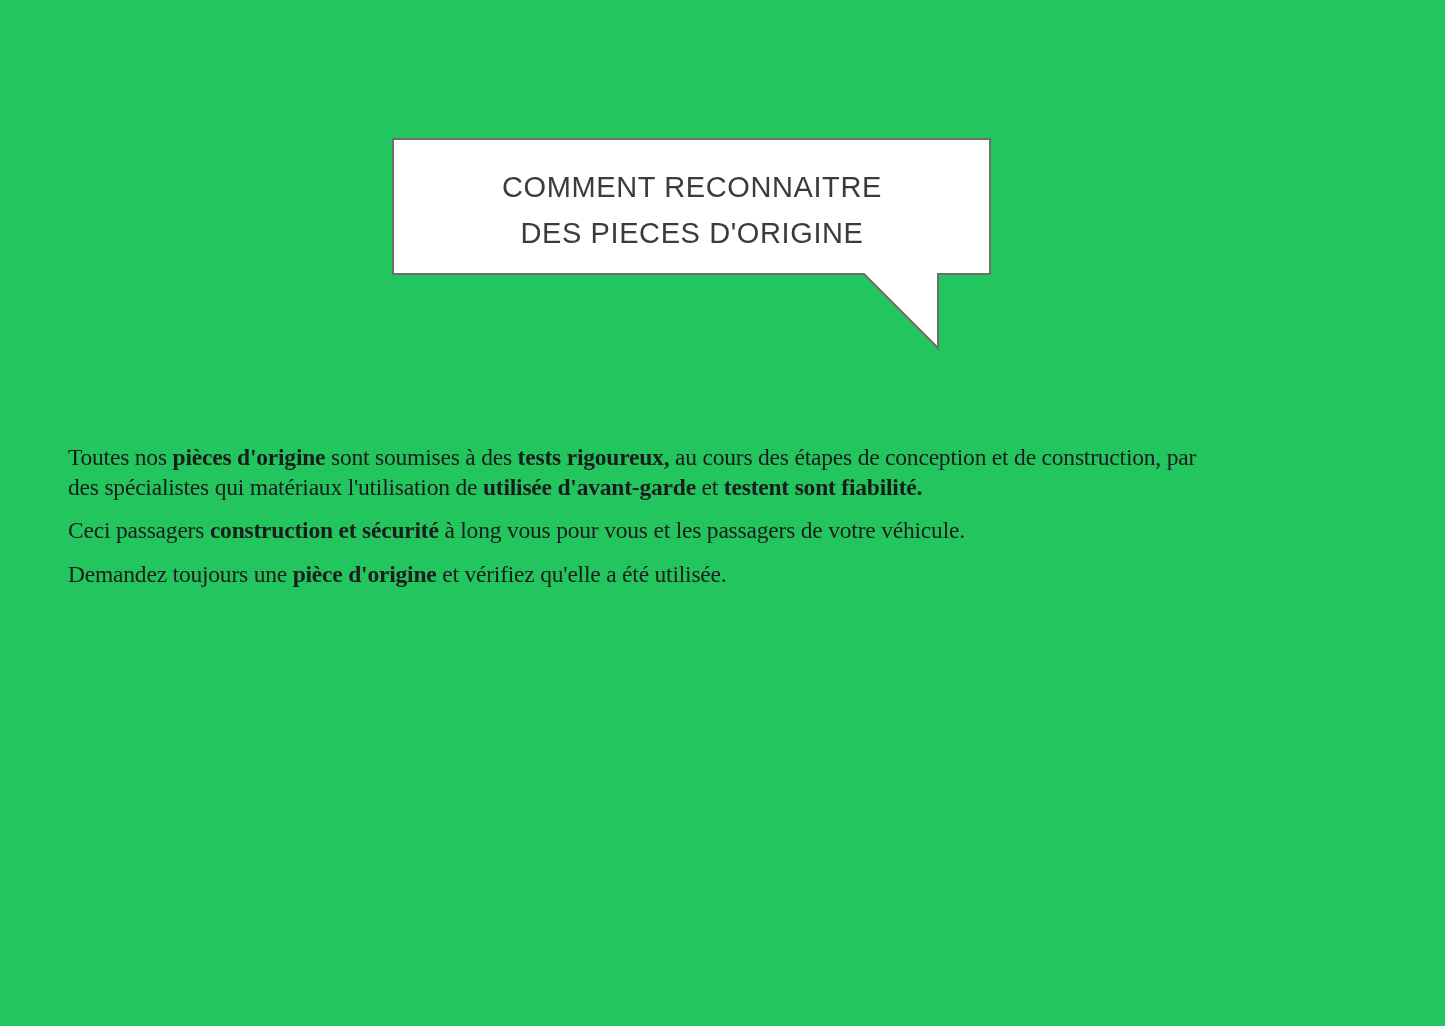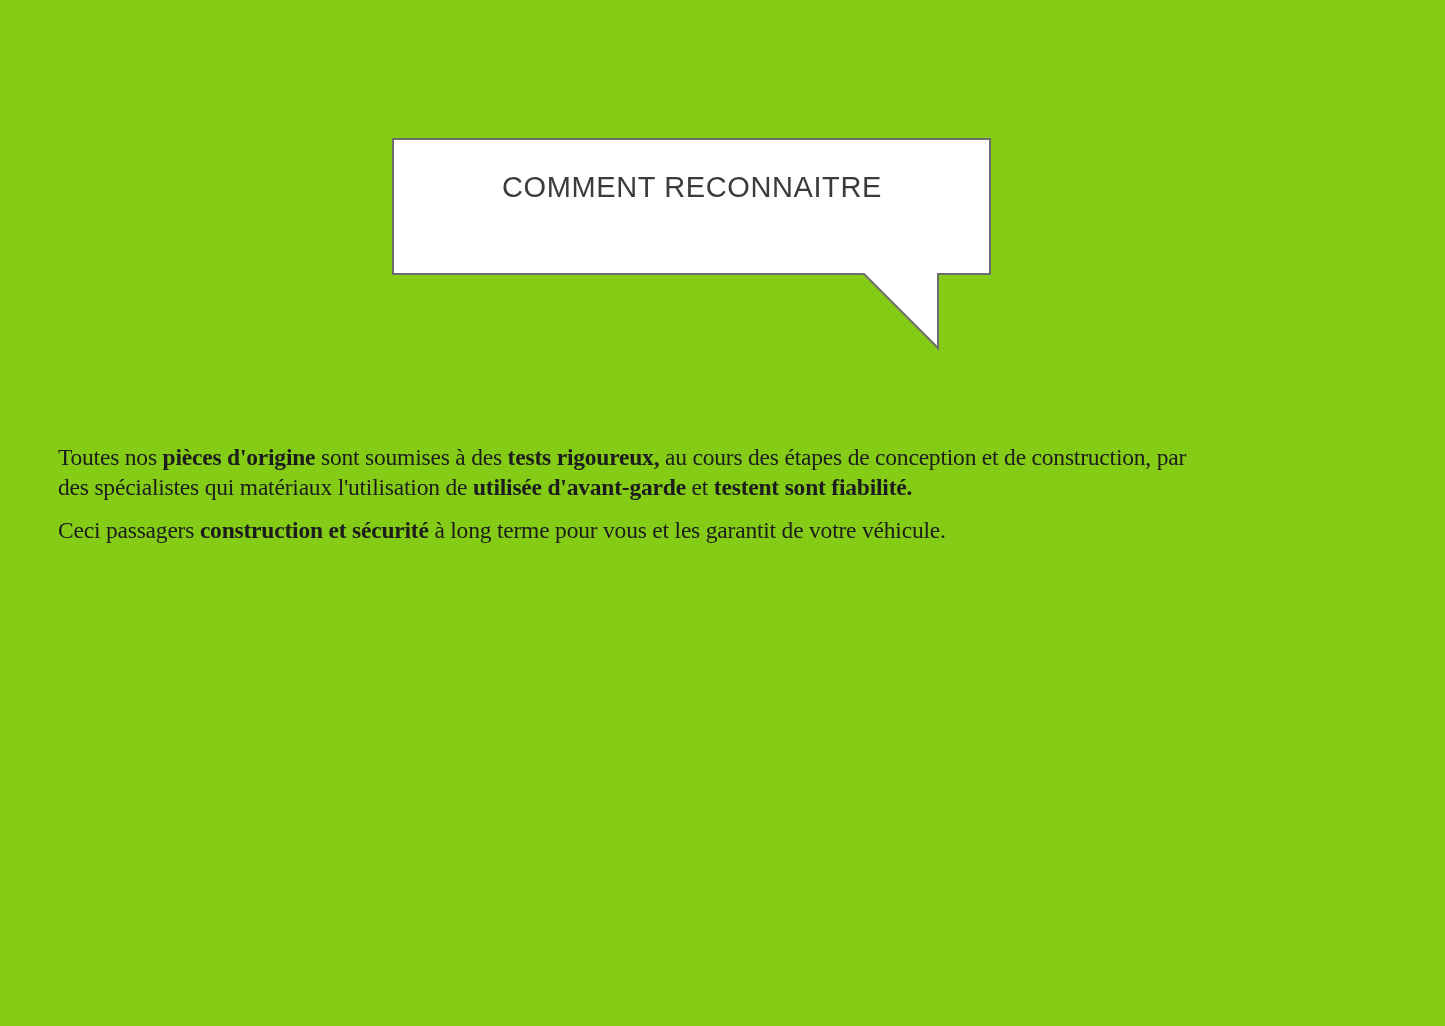--- a/index.html
+++ b/index.html
@@ -4,21 +4,21 @@
 <style>
   html, body {
     margin: 0;
     padding: 0;
     background: #ffffff;
   }
   .page {
     position: relative;
     width: 1445px;
     height: 1026px;
-    background: #84cc16;
+    background: #22c55e;
     overflow: hidden;
     font-family: "Liberation Serif", serif;
   }
 
   
   .bubble-svg {
     position: absolute;
     left: 392px;
     top: 138px;
     width: 600px;
@@ -34,21 +34,21 @@
     font-family: "Liberation Sans", sans-serif;
     font-size: 29px;
     line-height: 46px;
     letter-spacing: 0.6px;
     color: #3b3b3b;
   }
 
   
   .body-copy {
     position: absolute;
-    left: 58px;
+    left: 68px;
     top: 443px;
     width: 1350px;
     color: #1c1c1c;
     font-family: "Liberation Serif", serif;
     font-size: 23.5px;
     line-height: 29.5px;
     letter-spacing: -0.2px;
   }
   .body-copy p {
     margin: 0 0 14px 0;
@@ -61,22 +61,24 @@
 <body>
 
 <div class="page">
 
   <svg class="bubble-svg" viewBox="0 0 600 214" aria-hidden="true">
     <polygon points="1,1 598,1 598,136 546,136 546,210 472,136 1,136" fill="#ffffff" stroke="#6e6e6e" stroke-width="2" stroke-linejoin="miter"></polygon>
   </svg>
 
   <div class="bubble-title">
     <div>COMMENT RECONNAITRE</div>
+    <div>DES PIECES D'ORIGINE</div>
   </div>
 
   <div class="body-copy">
     <p><span>Toutes nos </span><b>pièces d'origine</b><span> sont soumises à des </span><b>tests rigoureux,</b><span> au cours des étapes de conception et de construction, par</span><br><span>des spécialistes qui matériaux l'utilisation de </span><b>utilisée d'avant-garde</b><span> et </span><b>testent sont fiabilité.</b></p>
 
-    <p><span>Ceci passagers </span><b>construction et sécurité</b><span> à long terme pour vous et les garantit de votre véhicule.</span></p>
+    <p><span>Ceci passagers </span><b>construction et sécurité</b><span> à long vous pour vous et les passagers de votre véhicule.</span></p>
 
+    <p><span>Demandez toujours une </span><b>pièce d'origine</b><span> et vérifiez qu'elle a été utilisée.</span></p>
   </div>
 
 </div>
 
 </body></html>

